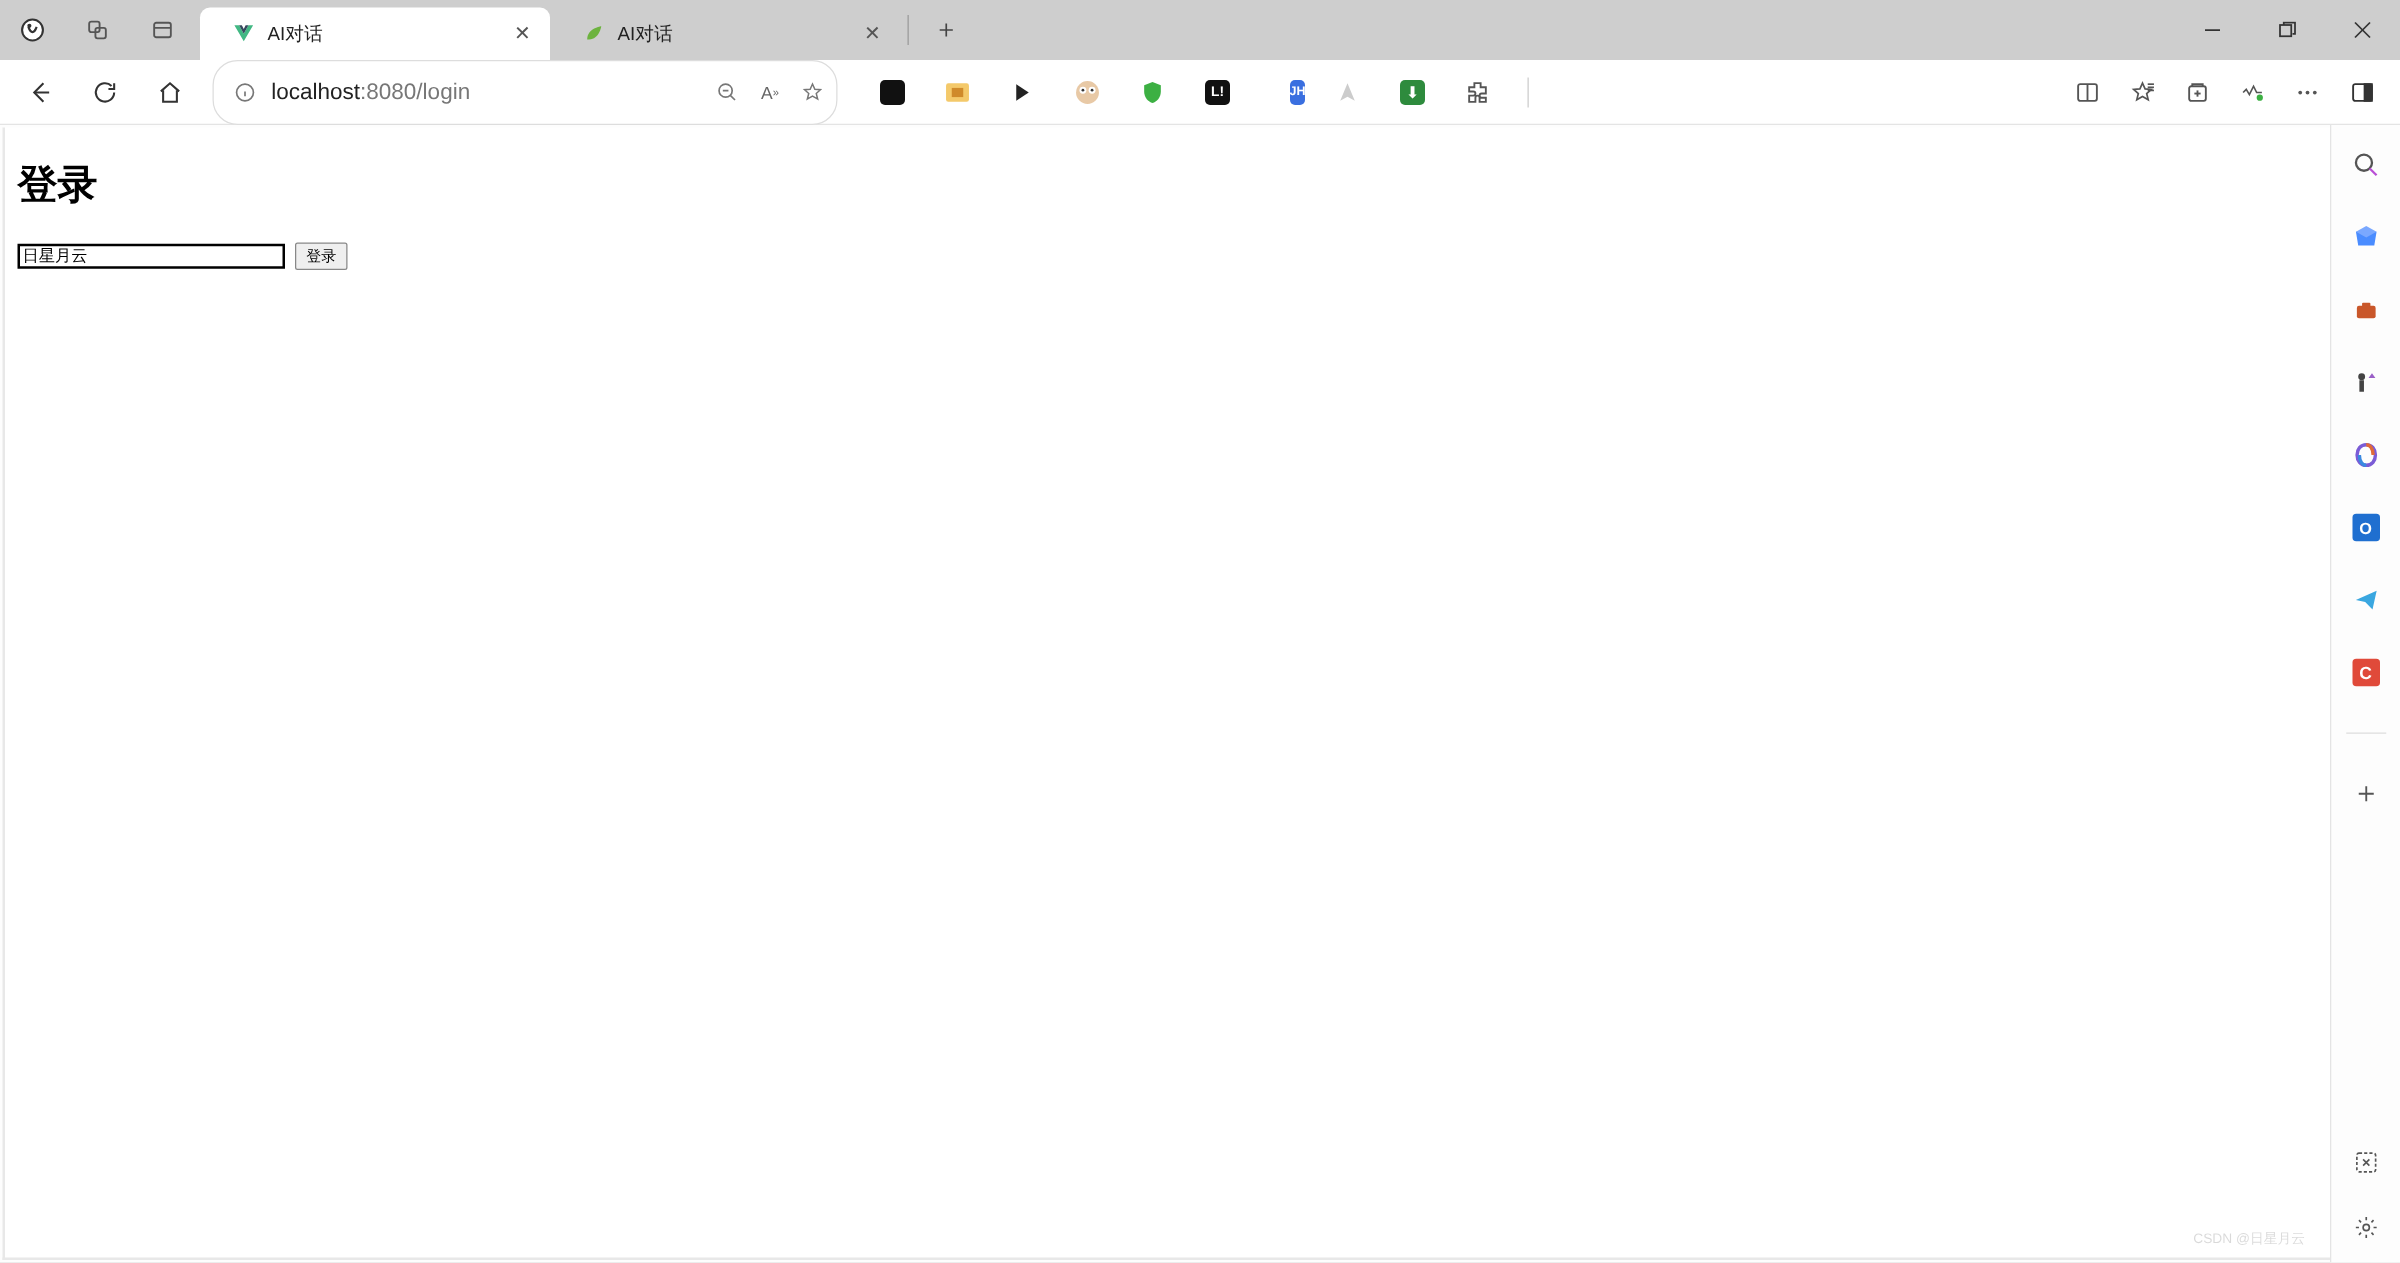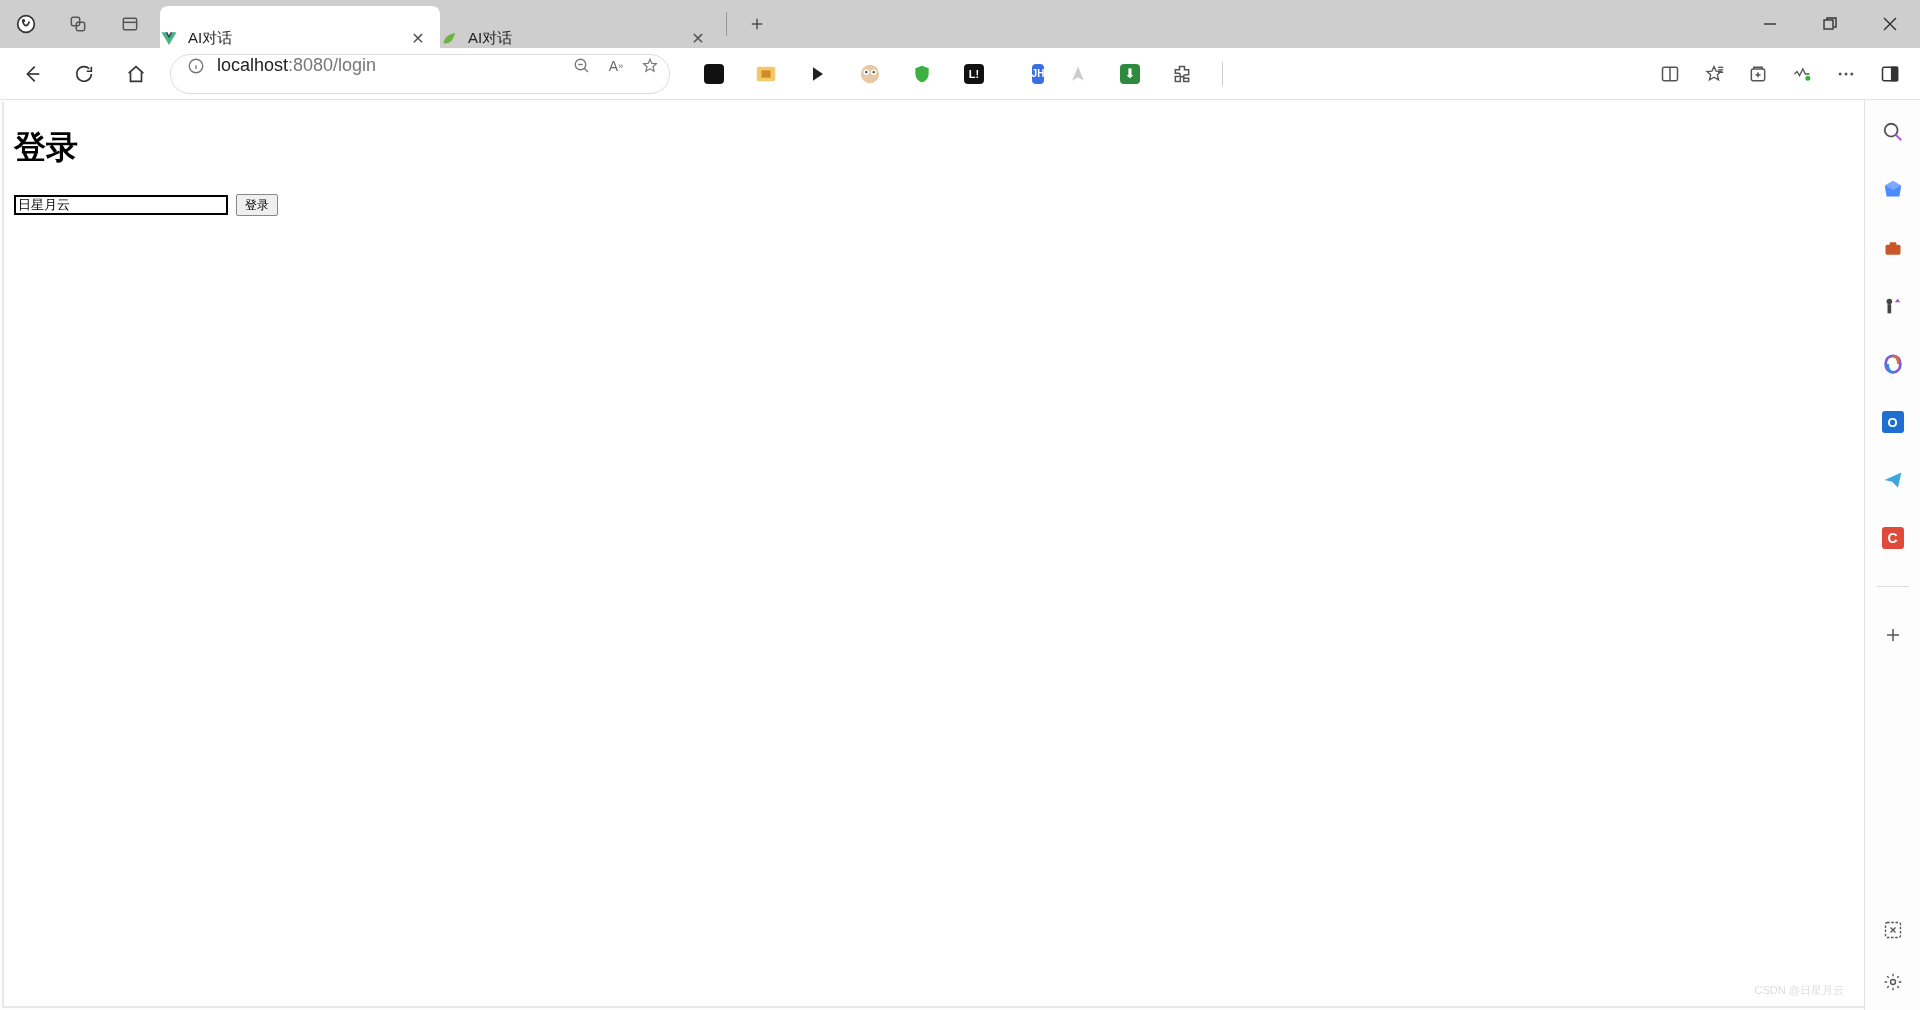--- a/index.html
+++ b/index.html
@@ -39,22 +39,22 @@
     
     .tabs {
       display: flex;
       align-items: flex-end;
       height: 48px;
       margin-left: 4px;
     }
     .tab {
       height: 42px;
       display: flex;
-      align-items: flex-end;
-      padding: 0 12px 0 0;
+      align-items: center;
+      padding: 0 12px 0 26px;
       gap: 10px;
       min-width: 280px;
       position: relative;
       font-size: 15px;
       color: #222;
     }
     .tab.active {
       background: #fff;
       border-radius: 8px 8px 0 0;
     }
@@ -128,26 +128,26 @@
       align-items: center;
       justify-content: center;
       color: #5a5a5a;
       border-radius: 4px;
     }
     .tool-btn svg { width: 22px; height: 22px; }
 
     .address-bar {
       flex: 0 0 auto;
       width: 500px;
-      height: 40px;
+      height: 52px;
       background: #fff;
       border: 1px solid #ddd;
       border-radius: 20px;
       display: flex;
-      align-items: flex-start;
+      align-items: center;
       padding: 0 8px 0 14px;
       gap: 10px;
       margin-left: 4px;
     }
     .addr-icon {
       width: 22px;
       height: 22px;
       display: flex;
       align-items: center;
       justify-content: center;

